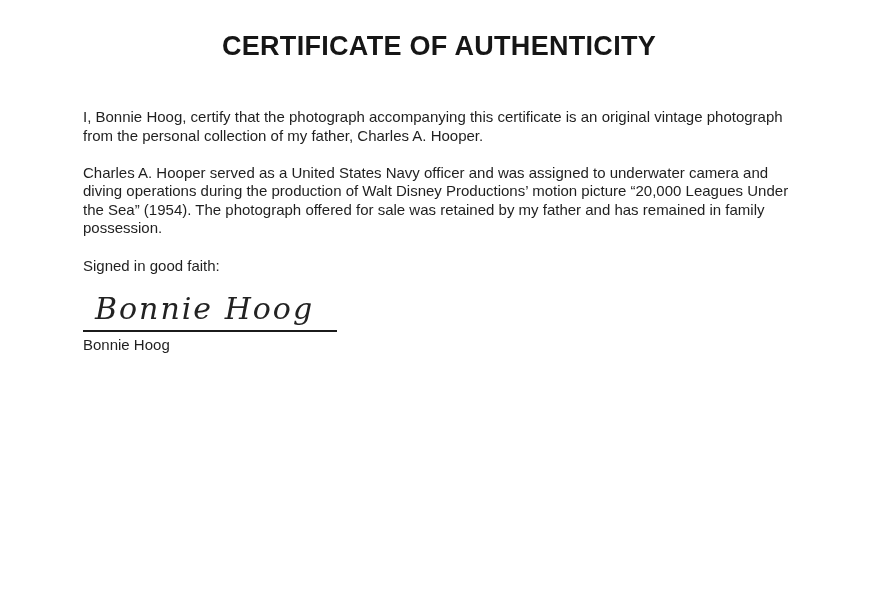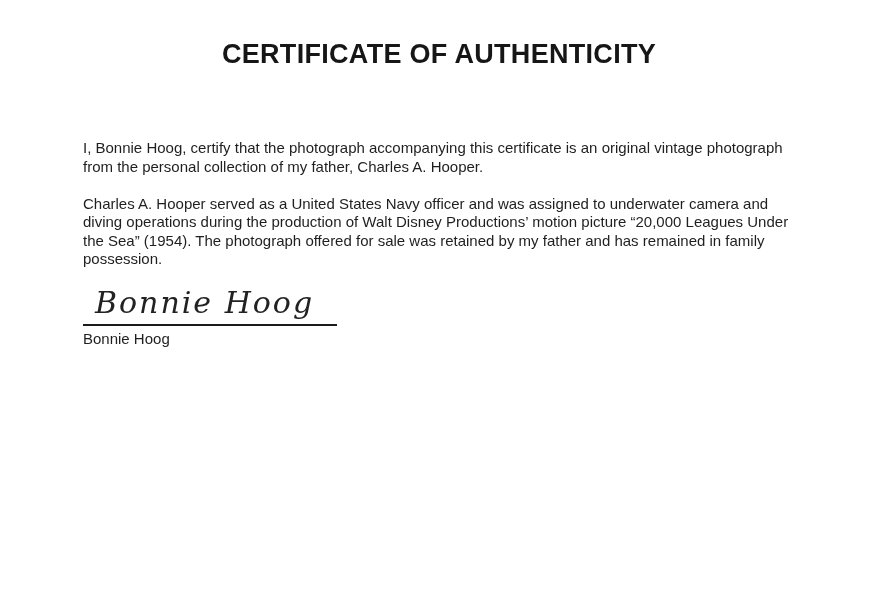--- a/index.html
+++ b/index.html
@@ -12,40 +12,40 @@
     width: 878px;
     height: 612px;
     background: #ffffff;
     font-family: "Liberation Sans", sans-serif;
     color: #1f1f1f;
     overflow: hidden;
     box-sizing: border-box;
   }
   .title {
     margin: 0;
-    padding-top: 39px;
+    padding-top: 31px;
     text-align: center;
     font-size: 27px;
     font-weight: 700;
     letter-spacing: 0.3px;
     color: #161616;
     font-family: "Liberation Sans", sans-serif;
   }
   .content {
     margin-left: 83px;
     width: 708px;
     font-size: 15px;
     line-height: 18.6px;
     color: #1f1f1f;
   }
   .content p {
     margin: 0 0 18.5px 0;
   }
   .content p.first {
-    margin-top: 69px;
+    margin-top: 46px;
   }
   .signature-block {
   }
   .signature-script {
     font-family: "DejaVu Serif", serif;
     font-style: italic;
     font-size: 30px;
     letter-spacing: 2px;
     color: #222222;
     margin-left: 12px;
@@ -71,20 +71,21 @@
   <h1 class="title">CERTIFICATE OF AUTHENTICITY</h1>
 
   <div class="content">
 
     <p class="first">I, Bonnie Hoog, certify that the photograph accompanying this certificate is an original vintage photograph from the personal collection of my father, Charles A. Hooper.</p>
 
     <p>Charles A. Hooper served as a United States Navy officer and was assigned to underwater camera and diving operations during the production of Walt Disney Productions’ motion picture “20,000 Leagues Under the Sea” (1954). The photograph offered for sale was retained by my father and has remained in family possession.</p>
 
 
 
+    <p>Signed in good faith:</p>
 
     <div class="signature-block">
       <div class="signature-script">Bonnie Hoog</div>
       <hr class="signature-line">
       <div class="printed-name">Bonnie Hoog</div>
     </div>
 
   </div>
 </div>
 

